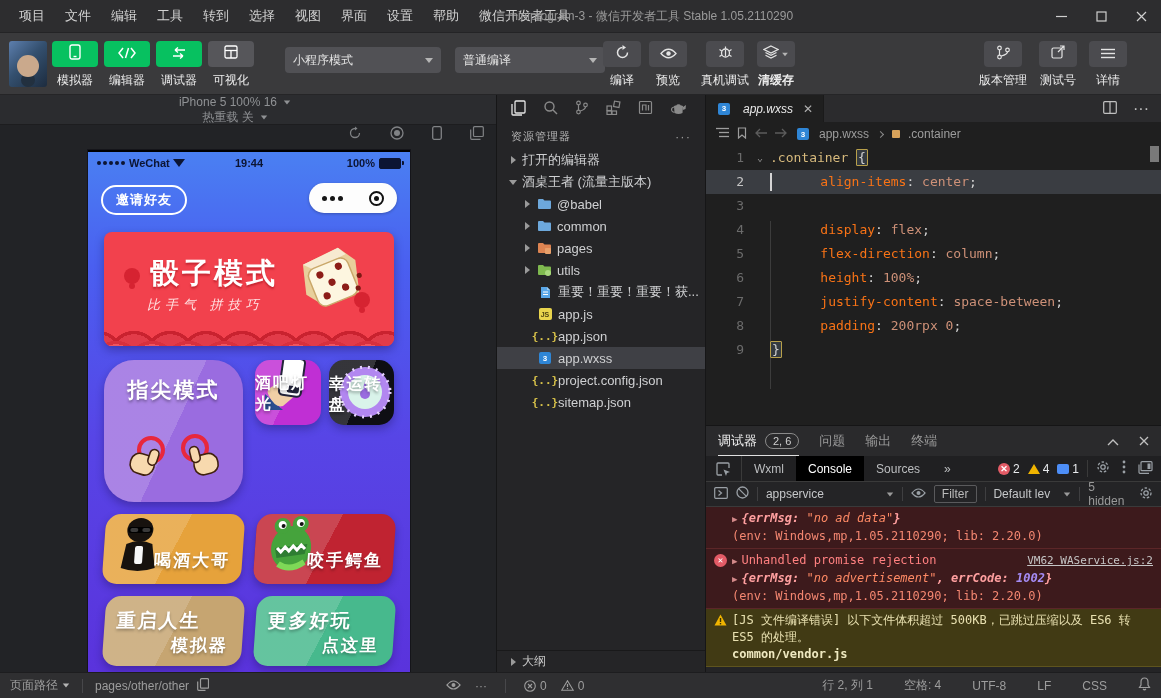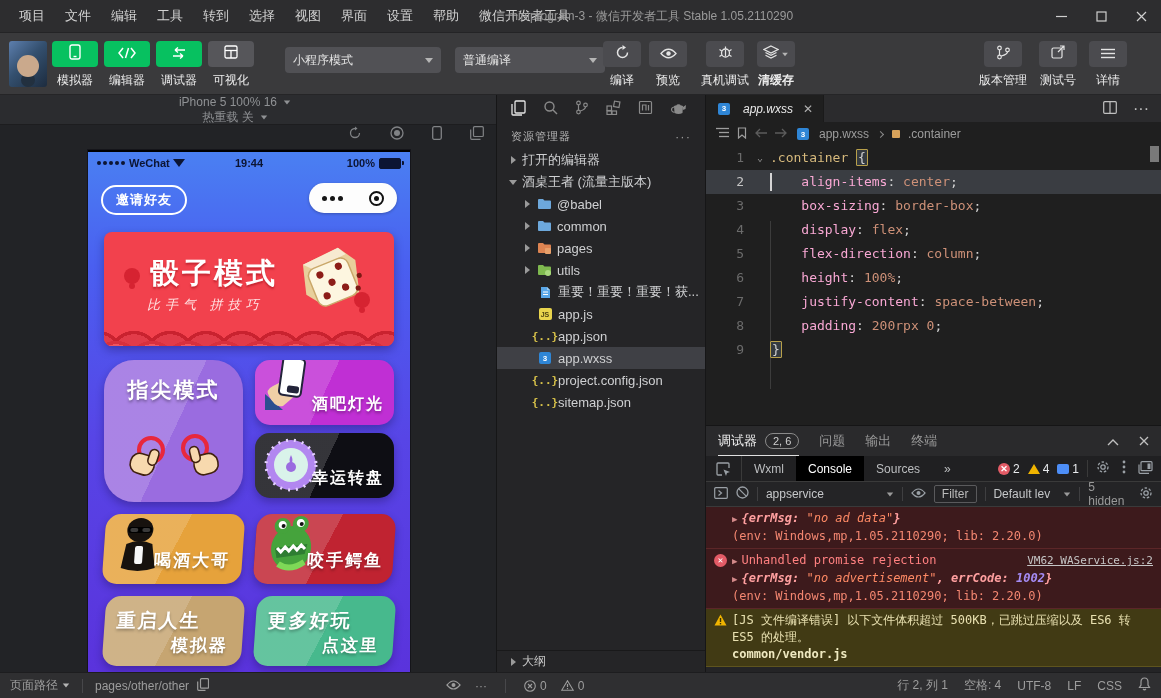--- a/index.html
+++ b/index.html
@@ -67,21 +67,21 @@
     background-image:
       radial-gradient(circle at 50% 120%, #ef5560 0 54%, #d8303e 54% 62%, transparent 63%),
       radial-gradient(circle at 50% 120%, #e23b49 0 54%, #c9222f 54% 62%, transparent 63%);
     background-size:36px 30px, 36px 30px;
     background-position:0 14px, 18px 4px;
     background-repeat:repeat-x, repeat-x; }
   .dice { position:absolute; right:22px; top:12px; transform:rotate(-14deg); }
 
   .tiles { margin:14px 16px 0; display:flex; flex-direction:column; gap:12px; }
   .t-row { display:flex; gap:12px; }
-  .t-col { display:flex; flex-direction:column; gap:8px; width:139px; }
+  .t-col { display:flex; flex-direction:row; gap:8px; width:139px; }
   .tile { position:relative; border-radius:15px; overflow:hidden; color:#fff; box-shadow:0 4px 9px rgba(15,8,50,.3); }
   .tile::before { content:""; position:absolute; inset:0; background:linear-gradient(115deg, rgba(255,255,255,.16) 0 50%, transparent 50%); }
   .tile .t-label { position:absolute; font-weight:bold; text-shadow:0 2px 3px rgba(0,0,0,.35); letter-spacing:2px; }
   .tile-finger { width:139px; height:142px; background:#9a6ce0;border-radius:30px; }
   .tile-finger .t-label { top:16px; left:0; right:0; text-align:center; font-size:21px; }
   .tile-small { width:139px; height:65px; }
   .tile-barlight { background:#c02fd4; }
   .tile-barlight .t-label { right:10px; bottom:10px; font-size:16px; }
   .tile-wheel { background:#0e0e14; }
   .tile-wheel .t-label { right:10px; bottom:9px; font-size:16px; }
@@ -128,21 +128,21 @@
   .symsq { width:8px; height:8px; background:#d8a25a; border-radius:1px; }
 
   .code { position:absolute; left:0; top:51px; width:100%; height:323px; font-family:"DejaVu Sans Mono",monospace; font-size:13px; background:#1f1f1f; }
   .code-line { position:relative; height:24px; line-height:24px; display:flex; white-space:pre; }
   .code-line.current { background:#3a3d42; }
   .ln { width:46px; flex:none; text-align:right; padding-right:8px; color:#6b6b6b; }
   .ln-active { color:#c6c6c6; }
   .fold { width:16px; flex:none; color:#9a9a9a; font-size:10px; text-align:center; }
   .code-text { padding-left:2px; }
   .tok-sel { color:#d7ba7d; }
-  .tok-prop { color:#f9a8d4; }
+  .tok-prop { color:#f97316;padding-left:19px; }
   .tok-val { color:#ce9178; }
   .tok-punc { color:#d4d4d4; }
   .bracket { border:1px solid #b8a04a; background:#343a40; padding:0 1px; border-radius:1px; }
   .indent-guide { position:absolute; left:64px; top:75px; width:1px; height:168px; background:#3c3c3c; }
   .cursor { position:absolute; left:64px; top:3px; width:2px; height:18px; background:#d5d5d5; }
   .vscroll { position:absolute; right:2px; top:0px; width:9px; height:16px; background:#8a8a8a; opacity:.85; }
 
   
   .debug { position:absolute; left:0; top:330px; width:100%; height:247px; background:#242426; border-top:1px solid #151516; }
   .dbg-header { height:30px; display:flex; align-items:center; padding:0 12px; gap:20px; font-size:13px; color:#9a9a9a; background:#2a2a2c; }
@@ -178,21 +178,21 @@
   .srclink { float:right; color:#c5c5c5; text-decoration:underline; font-size:11px; }
   .warnfile { font-weight:bold; color:#efe9c0; }
   .prompt-row { display:flex; align-items:flex-start; padding:5px 8px; color:#3f8cff; }
   .prompt-chevron { width:6px; height:6px; border-right:2px solid #3f8cff; border-top:2px solid #3f8cff; transform:rotate(45deg); margin-top:4px; }
 
   
   .statusbar { position:absolute; left:0; top:672px; width:1161px; height:26px; background:#2f2f31; border-top:1px solid #1d1d1f; display:flex; align-items:center; font-size:12px; color:#9d9d9d; padding:0 10px; }
   .sb-left { display:flex; align-items:center; gap:8px; }
   .sb-div { width:1px; height:14px; background:#47474a; margin:0 4px; }
   .sb-mid { position:absolute; left:446px; display:flex; align-items:center; gap:14px; }
-  .sb-right { margin-left:auto; display:flex; align-items:center; gap:16px; }
+  .sb-right { margin-left:auto; display:flex; align-items:center; gap:31px; }
   .sb-item { display:flex; align-items:center; gap:4px; white-space:nowrap; }
   svg { flex:none; }
 </style>
 </head>
 <body>
 
 <div class="app">
 
   <div class="titlebar">
     <div class="menus">
@@ -722,21 +722,21 @@
         <span>.container</span>
       </div>
 
       <div class="code">
         <div class="indent-guide"></div>
         <div class="code-line">
           <span class="ln">1</span><span class="fold">⌄</span><span class="code-text"><span class="tok-sel">.container</span><span class="tok-punc"> </span><span class="tok-punc bracket">{</span></span>
         </div>
         <div id="code-lines">
             <div class="code-line current"><span class="ln ln-active">2</span><span class="fold"></span><span class="code-text"><span class="tok-prop">    align-items</span><span class="tok-punc">: </span><span class="tok-val">center</span><span class="tok-punc">;</span></span><span class="cursor"></span></div>
-            <div class="code-line"><span class="ln">3</span><span class="fold"></span><span class="code-text"><span class="tok-prop">    box-sizing</span><span class="tok-punc">: </span><span class="tok-val">border-box</span><span class="tok-punc">;</span></span></div>
+            <div class="code-line"><span class="ln">3</span><span class="fold"></span></div>
             <div class="code-line"><span class="ln">4</span><span class="fold"></span><span class="code-text"><span class="tok-prop">    display</span><span class="tok-punc">: </span><span class="tok-val">flex</span><span class="tok-punc">;</span></span></div>
             <div class="code-line"><span class="ln">5</span><span class="fold"></span><span class="code-text"><span class="tok-prop">    flex-direction</span><span class="tok-punc">: </span><span class="tok-val">column</span><span class="tok-punc">;</span></span></div>
             <div class="code-line"><span class="ln">6</span><span class="fold"></span><span class="code-text"><span class="tok-prop">    height</span><span class="tok-punc">: </span><span class="tok-val">100%</span><span class="tok-punc">;</span></span></div>
             <div class="code-line"><span class="ln">7</span><span class="fold"></span><span class="code-text"><span class="tok-prop">    justify-content</span><span class="tok-punc">: </span><span class="tok-val">space-between</span><span class="tok-punc">;</span></span></div>
             <div class="code-line"><span class="ln">8</span><span class="fold"></span><span class="code-text"><span class="tok-prop">    padding</span><span class="tok-punc">: </span><span class="tok-val">200rpx 0</span><span class="tok-punc">;</span></span></div>
           </div>
         <div class="code-line">
           <span class="ln">9</span><span class="fold"></span><span class="code-text"><span class="tok-punc bracket">}</span></span>
         </div>
         <div class="vscroll"></div>

